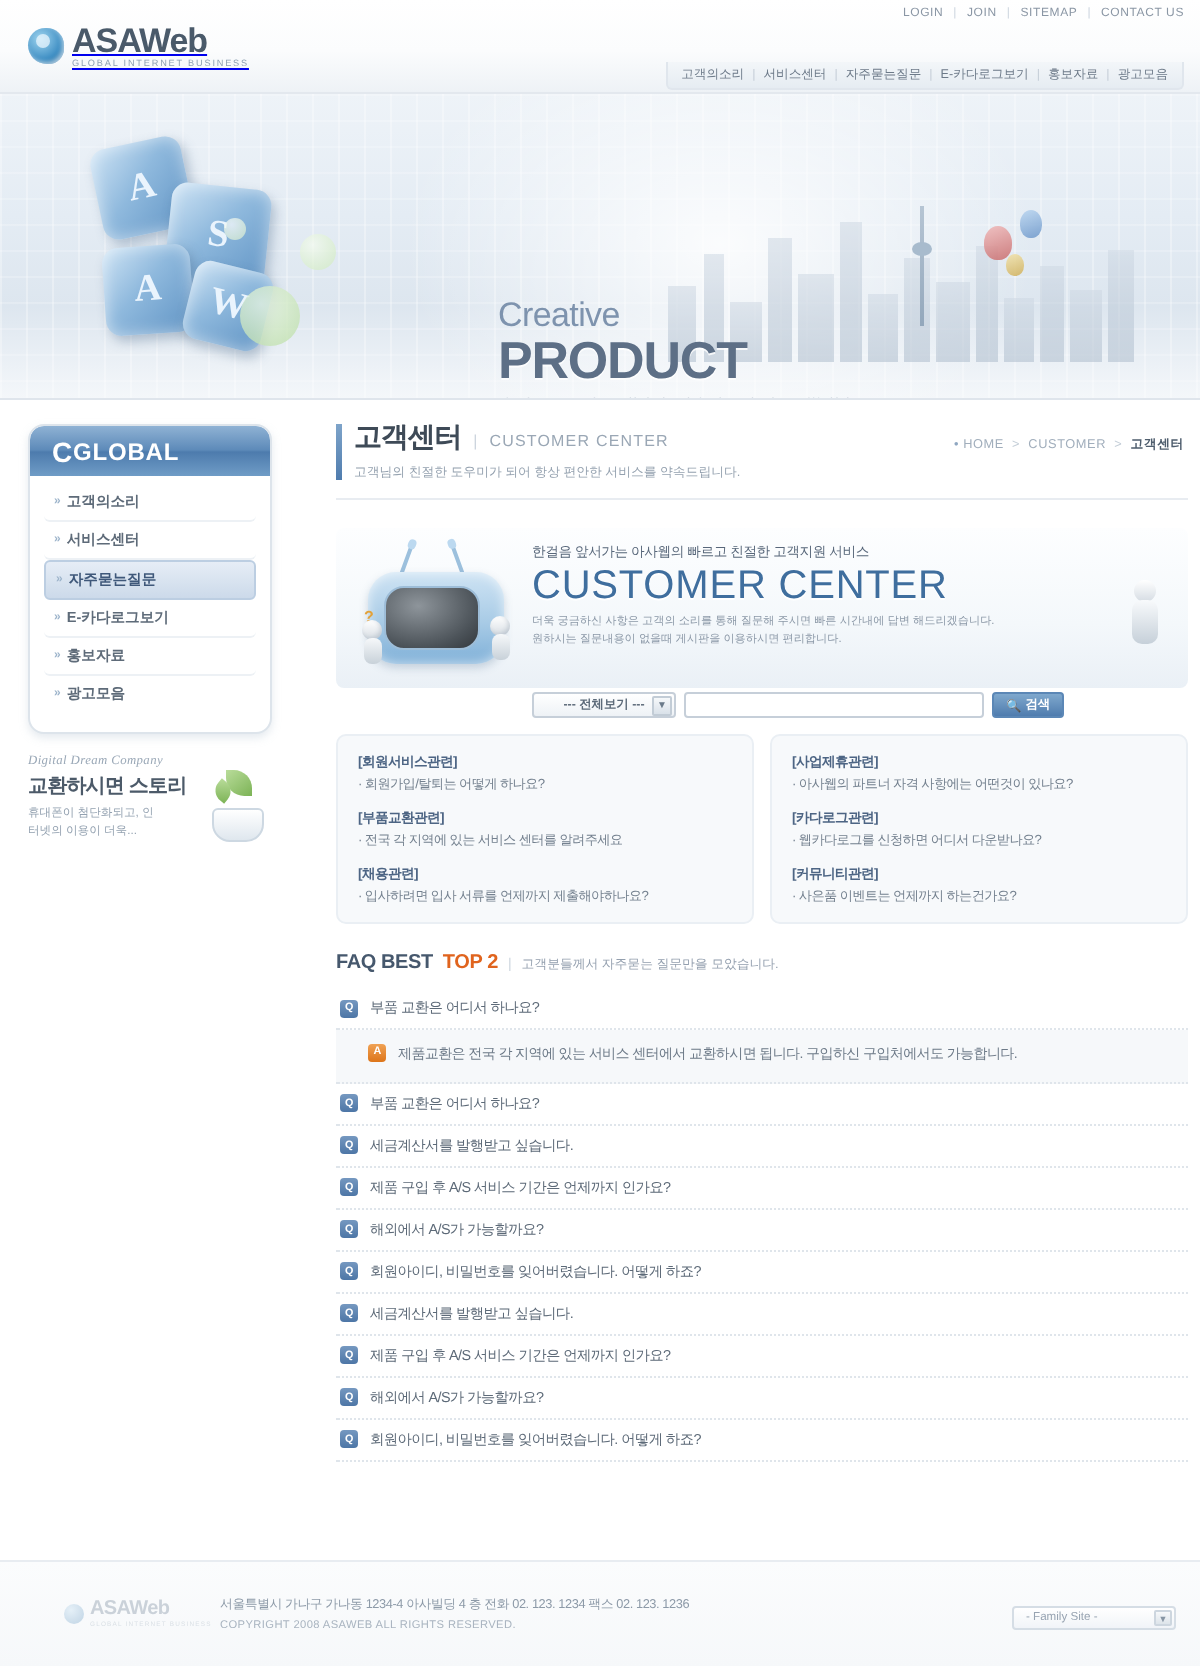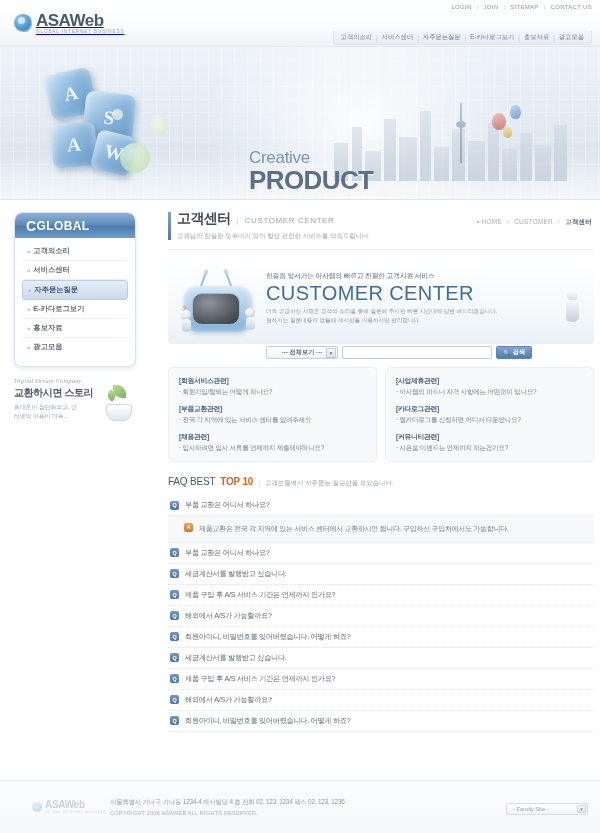--- a/index.html
+++ b/index.html
@@ -340,21 +340,21 @@
   .cat-box {
     flex:1; background:#f7f9fb; border:1px solid #eaeff4; border-radius:5px;
     padding:8px 10px;
   }
   .cat-group + .cat-group { margin-top:7px; }
   .cat-title { font-size:6.8px; font-weight:bold; color:#4d6584; letter-spacing:-.3px; }
   .cat-q { font-size:6.6px; color:#74818f; margin-top:2px; letter-spacing:-.3px;}
 
   
   .faq-head { display:flex; align-items:baseline; gap:5px; margin-top:14px; }
-  .faq-h1 { font-size:10px; font-weight:normal; color:#46586d; letter-spacing:-.2px; }
+  .faq-h1 { font-size:10px; font-weight:bold; color:#46586d; letter-spacing:-.2px; }
   .faq-h2 { font-size:10px; font-weight:bold; color:#e0641e; letter-spacing:-.2px; }
   .faq-bar { color:#ccd5de; font-size:7px; }
   .faq-sub { font-size:6.4px; color:#939fae; }
 
   .faq-list { margin-top:7px; }
   .faq-q {
     display:flex; align-items:center; gap:6px;
     padding:5px 2px 5px 2px;
     border-bottom:1px dotted #dfe5eb;
     font-size:7.2px; color:#5d6a78; letter-spacing:-.3px;
@@ -624,21 +624,21 @@
         </div>
         <div class="cat-group">
           <div class="cat-title">[커뮤니티관련]</div>
           <a class="cat-q" href="#" style="display:block;text-decoration:none">· 사은품 이벤트는 언제까지 하는건가요?</a>
         </div>
       </div>
     </div>
 
     <div class="faq-head">
       <span class="faq-h1">FAQ BEST</span>
-      <span class="faq-h2">TOP 10</span>
+      <span class="faq-h2">TOP 2</span>
       <span class="faq-bar">|</span>
       <span class="faq-sub">고객분들께서 자주묻는 질문만을 모았습니다.</span>
     </div>
 
     <div class="faq-list">
       <div class="faq-q">
         <span class="badge q">Q</span>
         <span>부품 교환은 어디서 하나요?</span>
       </div>
       <div class="faq-a">

